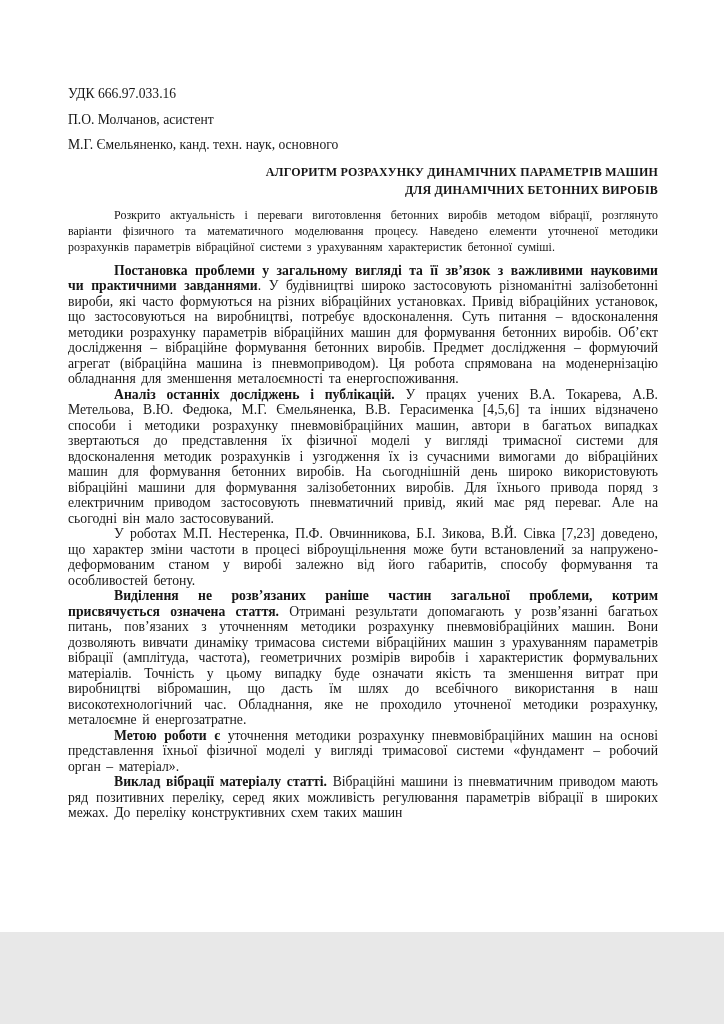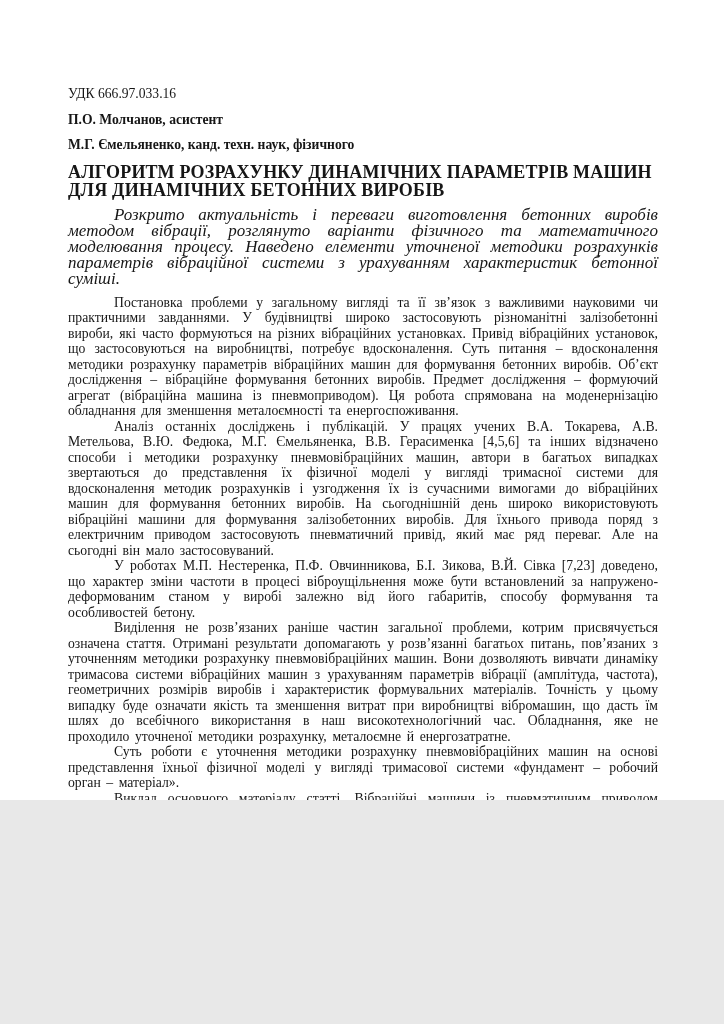--- a/index.html
+++ b/index.html
@@ -4,58 +4,57 @@
 <title>Scanned article page</title>
 <style>
   html, body {
     margin: 0;
     padding: 0;
     background: #e8e8e8;
   }
   .page {
     position: relative;
     width: 724px;
-    height: 800px;
+    height: 932px;
     margin: 0 auto;
     background: #ffffff;
     color: #161616;
     font-family: "Liberation Serif", "DejaVu Serif", serif;
     overflow: hidden;
     box-sizing: border-box;
   }
   .content {
     position: absolute;
     left: 68px;
     top: 86px;
     width: 590px;
   }
   .hline {
     font-size: 13.6px;
     line-height: 16px;
     margin: 0 0 9.5px 0;
     white-space: nowrap;
   }
   .udk { font-weight: normal; }
-  .author { font-weight: bold; }
+  .author { font-weight: normal; }
   .affil { font-weight: bold; font-style: italic; }
 
   .title {
     margin: 5px 0 0 0;
-    text-align: left;
+    text-align: right;
     font-weight: bold;
-    font-size: 18px;
+    font-size: 12px;
     line-height: 18.5px;
     letter-spacing: 0.2px;
   }
   .title div { margin: 0; }
 
   .abstract-block {
     margin-top: 7px;
-    font-style: italic;
-    font-size: 17px;
+    font-size: 12px;
     line-height: 16px;
     text-align: justify;
     word-spacing: 2.4px;
   }
   .abstract-block p {
     margin: 0;
     text-indent: 46px;
   }
   .kw-label { font-weight: bold; }
 
@@ -63,21 +62,21 @@
     margin-top: 8px;
     font-size: 13.7px;
     line-height: 15.5px;
     text-align: justify;
     word-spacing: 2.2px;
   }
   .body-block p {
     margin: 0;
     text-indent: 46px;
   }
-  .lead { font-weight: normal; }
+  .lead { font-weight: bold; }
 
   .footer {
     position: absolute;
     left: 62px;
     right: 66px;
     top: 941px;
     border-top: 1.4px solid #3a3a3a;
     border-bottom: 1.4px solid #3a3a3a;
     padding: 3px 10px 4px 6px;
     display: flex;
@@ -93,44 +92,44 @@
 <body>
 
 <div class="page">
   <div class="content">
 
     <div class="hline udk">УДК 666.97.033.16</div>
 
     <div class="hline author">П.О. Молчанов, асистент</div>
 
 
-    <div class="hline author">М.Г. Ємельяненко, канд. техн. наук, фізичного</div>
+    <div class="hline author">М.Г. Ємельяненко, канд. техн. наук, основного</div>
 
 
     <div class="title">
       <div>АЛГОРИТМ РОЗРАХУНКУ ДИНАМІЧНИХ ПАРАМЕТРІВ МАШИН</div>
       <div>ДЛЯ ДИНАМІЧНИХ БЕТОННИХ ВИРОБІВ</div>
     </div>
 
     <div class="abstract-block">
       <p>Розкрито актуальність і переваги виготовлення бетонних виробів методом вібрації, розглянуто варіанти фізичного та математичного моделювання процесу. Наведено елементи уточненої методики розрахунків параметрів вібраційної системи з урахуванням характеристик бетонної суміші.</p>
     </div>
 
     <div class="body-block">
       <p><span class="lead">Постановка проблеми у загальному вигляді та її зв’язок з важливими науковими чи практичними завданнями</span><span>. У будівництві широко застосовують різноманітні залізобетонні вироби, які часто формуються на різних вібраційних установках. Привід вібраційних установок, що застосовуються на виробництві, потребує вдосконалення. Суть питання – вдосконалення методики розрахунку параметрів вібраційних машин для формування бетонних виробів. Об’єкт дослідження – вібраційне формування бетонних виробів. Предмет дослідження – формуючий агрегат (вібраційна машина із пневмоприводом). Ця робота спрямована на моденернізацію обладнання для зменшення металоємності та енергоспоживання.</span></p>
 
       <p><span class="lead">Аналіз останніх досліджень і публікацій.</span><span> У працях учених В.А. Токарева, А.В. Метельова, В.Ю. Федюка, М.Г. Ємельяненка, В.В. Герасименка [4,5,6] та інших відзначено способи і методики розрахунку пневмовібраційних машин, автори в багатьох випадках звертаються до представлення їх фізичної моделі у вигляді тримасної системи для вдосконалення методик розрахунків і узгодження їх із сучасними вимогами до вібраційних машин для формування бетонних виробів. На сьогоднішній день широко використовують вібраційні машини для формування залізобетонних виробів. Для їхнього привода поряд з електричним приводом застосовують пневматичний привід, який має ряд переваг. Але на сьогодні він мало застосовуваний.</span></p>
 
       <p><span class="lead"></span><span>У роботах М.П. Нестеренка, П.Ф. Овчинникова, Б.І. Зикова, В.Й. Сівка [7,23] доведено, що характер зміни частоти в процесі віброущільнення може бути встановлений за напружено-деформованим станом у виробі залежно від його габаритів, способу формування та особливостей бетону.</span></p>
 
       <p><span class="lead">Виділення не розв’язаних раніше частин загальної проблеми, котрим присвячується означена стаття.</span><span> Отримані результати допомагають у розв’язанні багатьох питань, пов’язаних з уточненням методики розрахунку пневмовібраційних машин. Вони дозволяють вивчати динаміку тримасова системи вібраційних машин з урахуванням параметрів вібрації (амплітуда, частота), геометричних розмірів виробів і характеристик формувальних матеріалів. Точність у цьому випадку буде означати якість та зменшення витрат при виробництві вібромашин, що дасть їм шлях до всебічного використання в наш високотехнологічний час. Обладнання, яке не проходило уточненої методики розрахунку, металоємне й енергозатратне.</span></p>
 
-      <p><span class="lead">Суть роботи є</span><span> уточнення методики розрахунку пневмовібраційних машин на основі представлення їхньої фізичної моделі у вигляді тримасової системи «фундамент – робочий орган – матеріал».</span></p>
+      <p><span class="lead">Метою роботи є</span><span> уточнення методики розрахунку пневмовібраційних машин на основі представлення їхньої фізичної моделі у вигляді тримасової системи «фундамент – робочий орган – матеріал».</span></p>
 
-      <p><span class="lead">Виклад основного матеріалу статті.</span><span> Вібраційні машини із пневматичним приводом мають ряд позитивних переліку, серед яких можливість регулювання параметрів вібрації в широких межах. До переліку конструктивних схем таких машин</span></p>
+      <p><span class="lead">Виклад вібрації матеріалу статті.</span><span> Вібраційні машини із пневматичним приводом мають ряд позитивних переліку, серед яких можливість регулювання параметрів вібрації в широких межах. До переліку конструктивних схем таких машин</span></p>
     </div>
   </div>
 
   <div class="footer">
     <span>Збірник наукових праць (галузеве машинобудування, будівництво). - Вип. 2 (30). - 2011.-ПолтНТУ</span>
     <span>18</span>
   </div>
 </div>
 
 </body></html>

